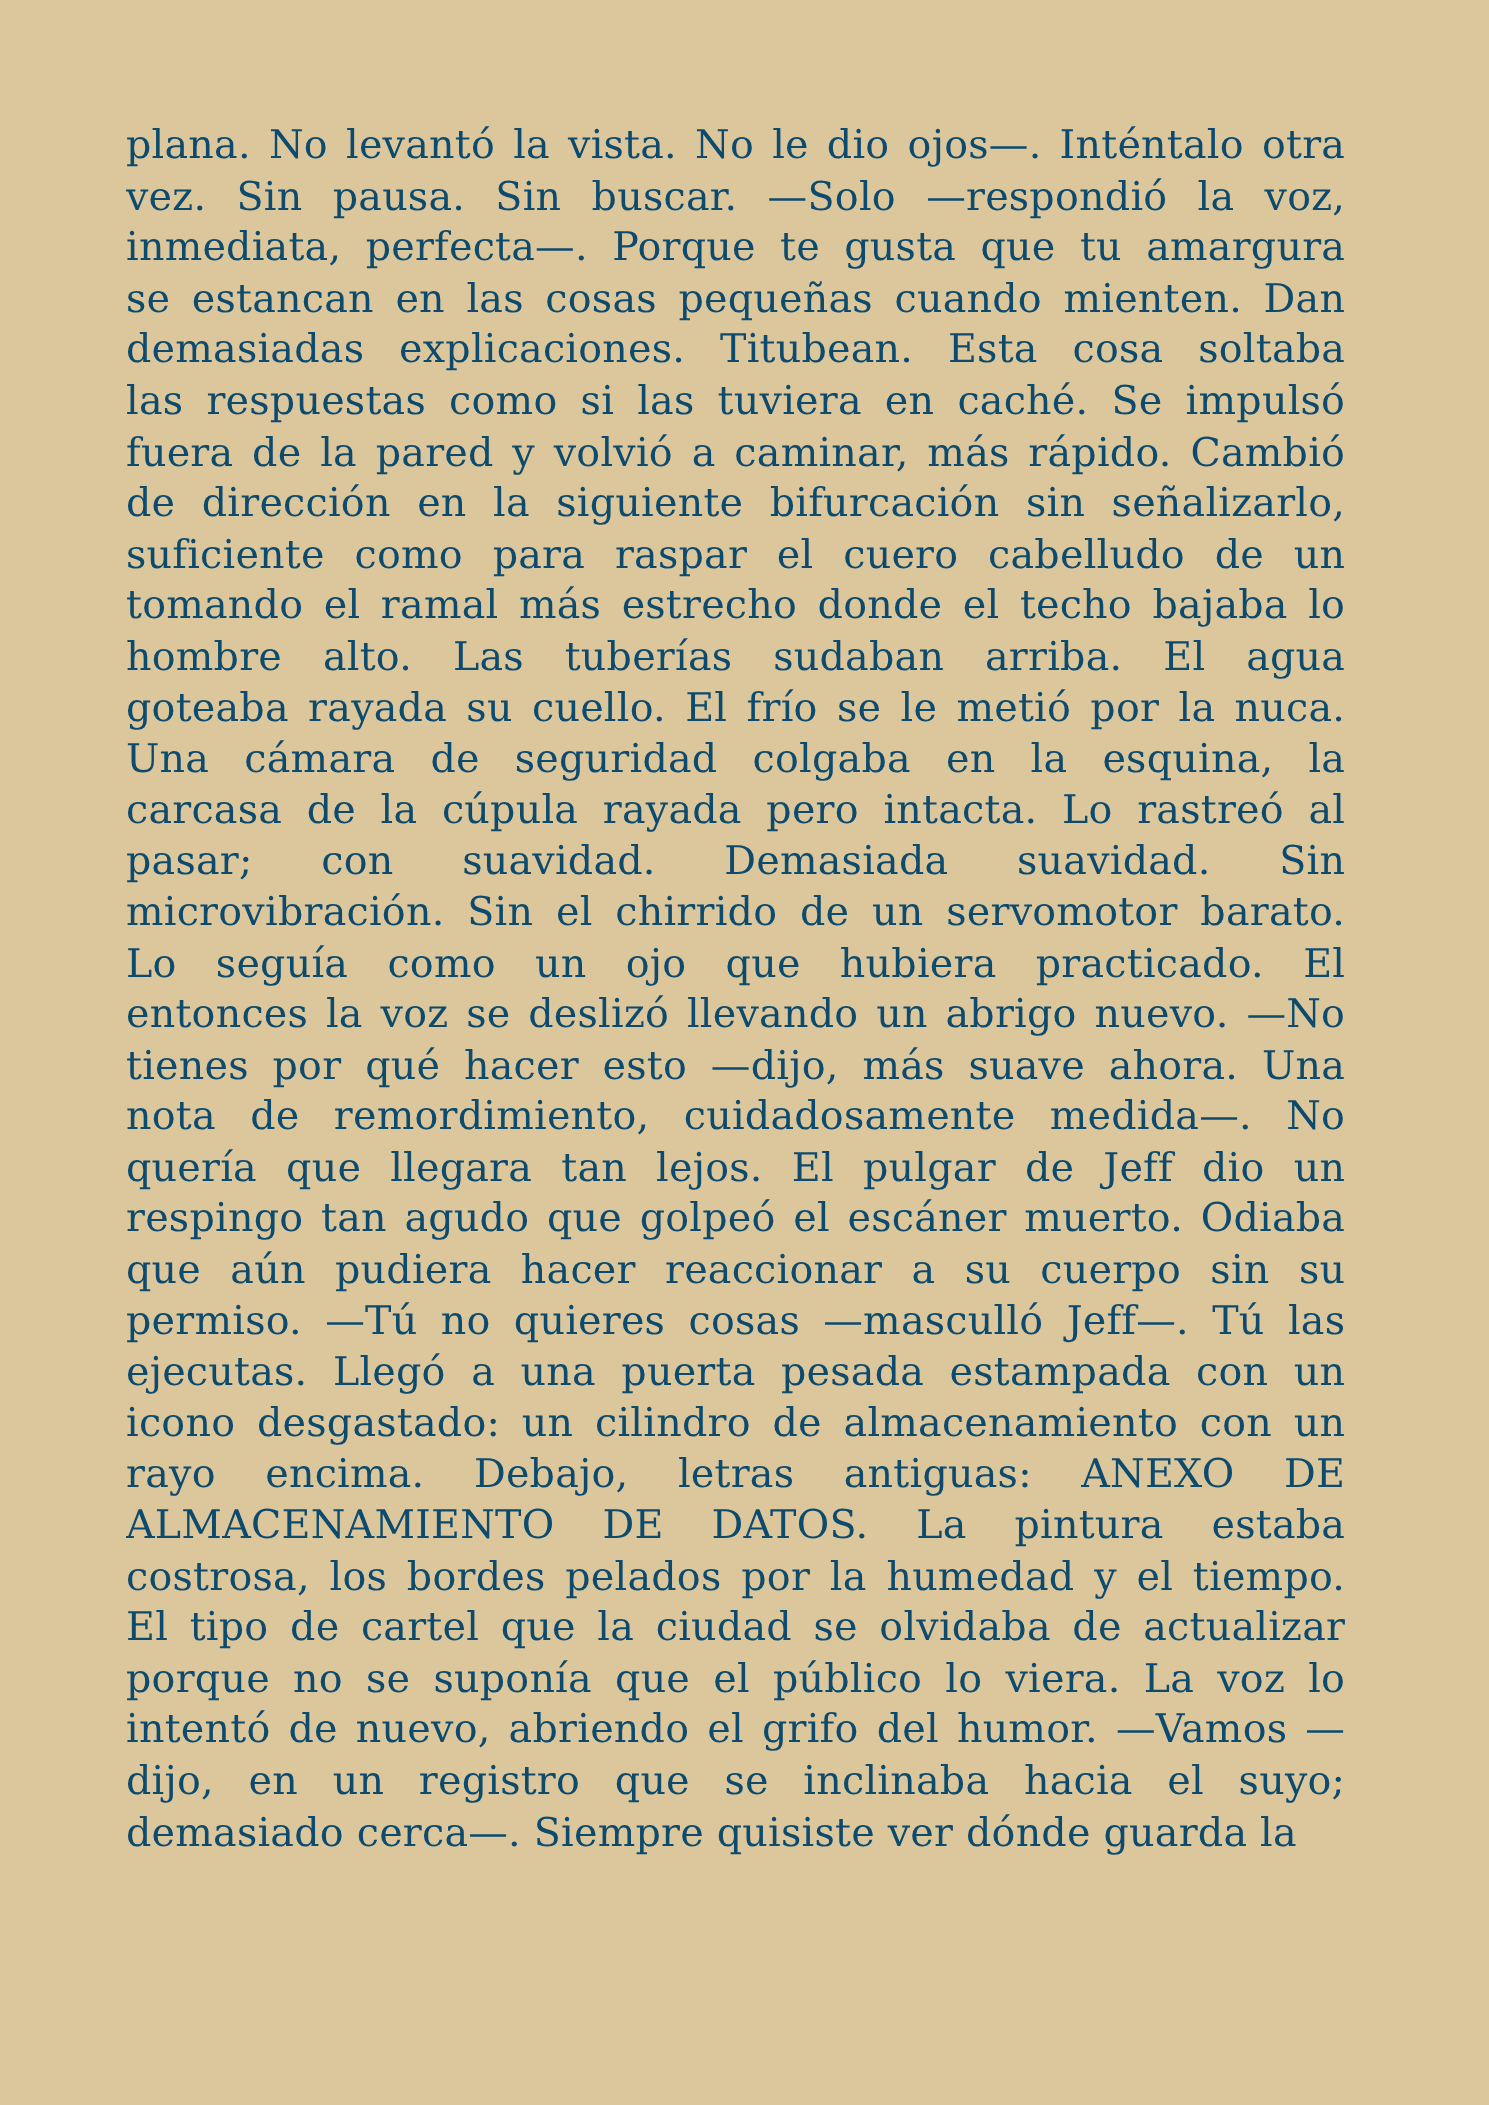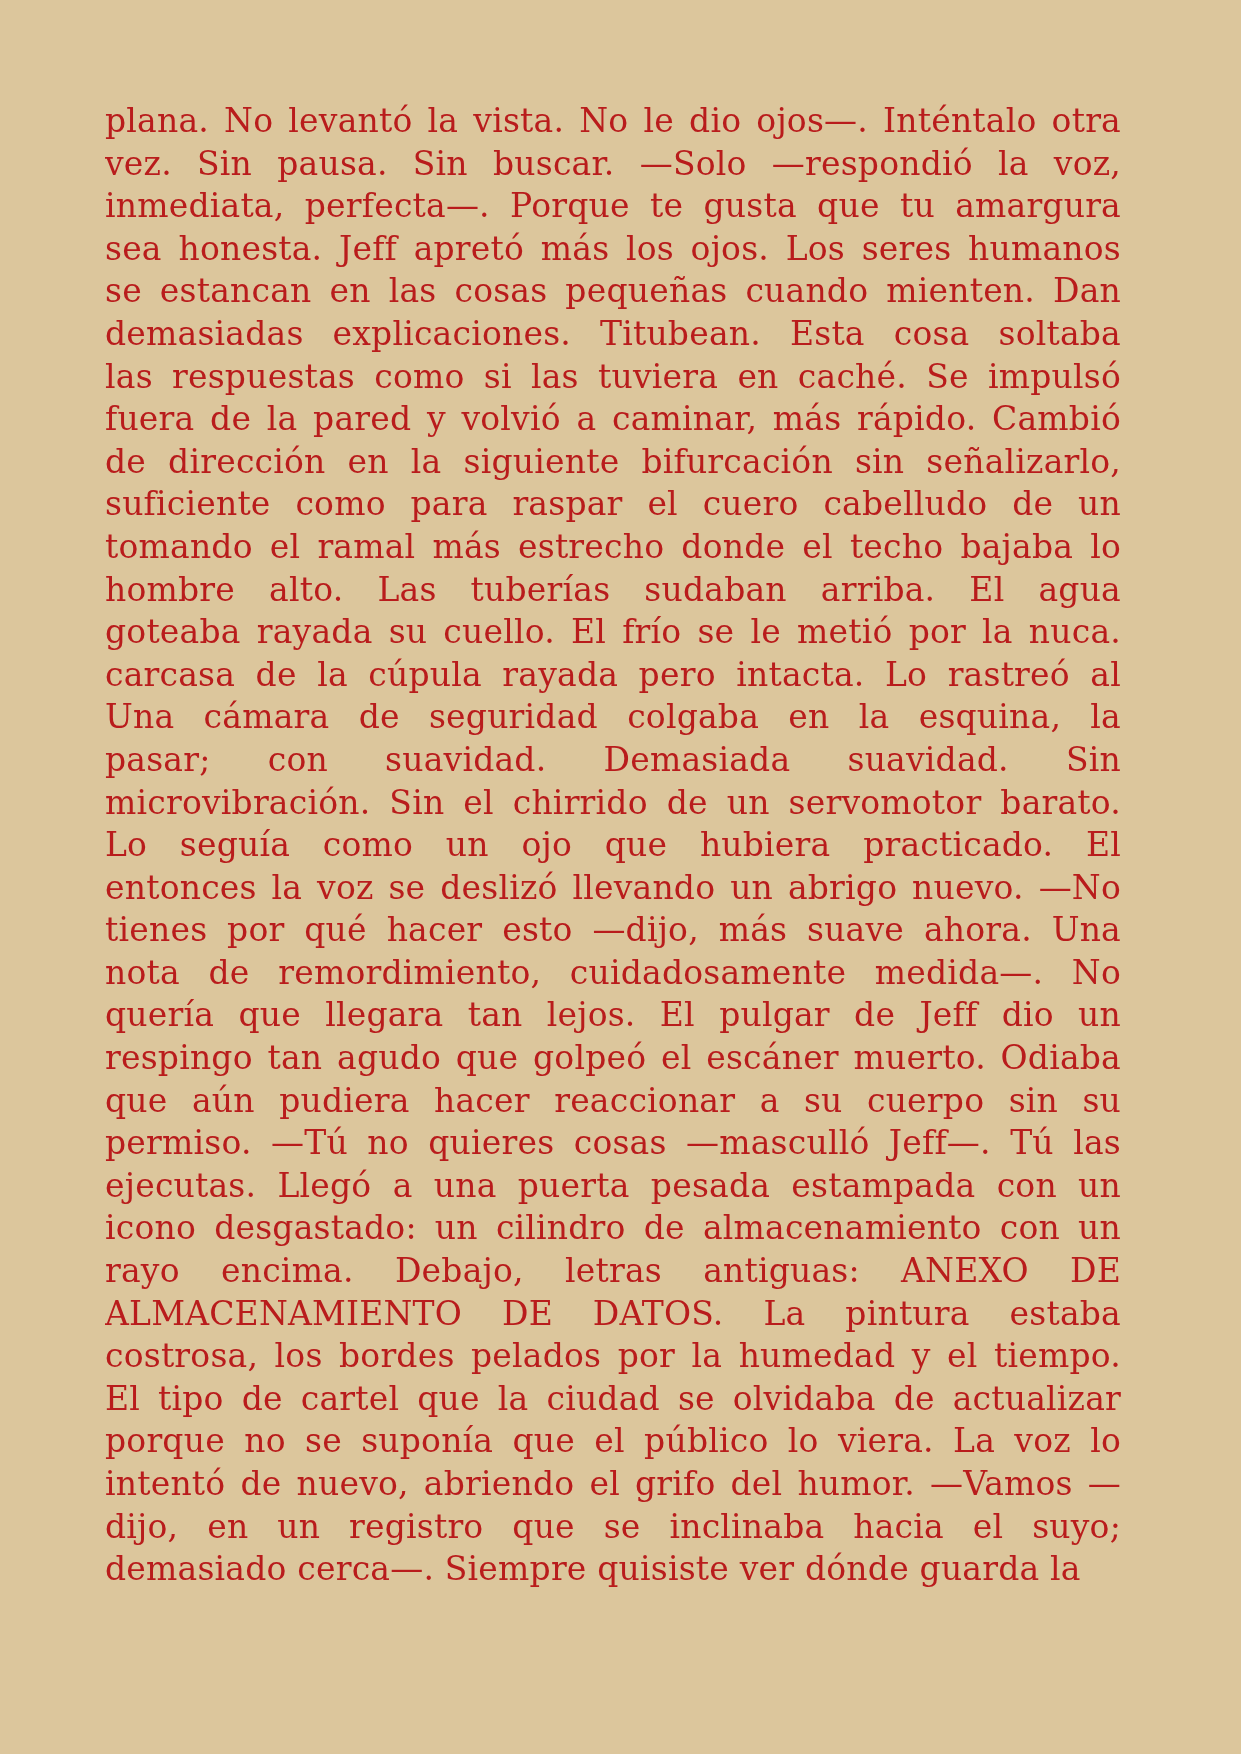--- a/index.html
+++ b/index.html
@@ -16,21 +16,21 @@
   }
   .page {
     position: absolute;
     inset: 0;
   }
   .textblock {
     position: absolute;
     left: 105px;
     top: 100px;
     width: 1016px;
-    color: #b91c1c;
+    color: #0c4a6e;
     font-size: 33px;
     line-height: 42.6px;
     overflow: hidden;
   }
   .line {
     text-align: justify;
     text-align-last: justify;
     white-space: normal;
     letter-spacing: 0.2px;
   }
@@ -39,32 +39,31 @@
   }
 </style>
 </head>
 <body>
 
 <main class="page">
   <div class="textblock">
       <div class="line">plana. No levantó la vista. No le dio ojos—. Inténtalo otra</div>
       <div class="line">vez. Sin pausa. Sin buscar. —Solo —respondió la voz,</div>
       <div class="line">inmediata, perfecta—. Porque te gusta que tu amargura</div>
-      <div class="line">sea honesta. Jeff apretó más los ojos. Los seres humanos</div>
       <div class="line">se estancan en las cosas pequeñas cuando mienten. Dan</div>
       <div class="line">demasiadas explicaciones. Titubean. Esta cosa soltaba</div>
       <div class="line">las respuestas como si las tuviera en caché. Se impulsó</div>
       <div class="line">fuera de la pared y volvió a caminar, más rápido. Cambió</div>
       <div class="line">de dirección en la siguiente bifurcación sin señalizarlo,</div>
       <div class="line">suficiente como para raspar el cuero cabelludo de un</div>
       <div class="line">tomando el ramal más estrecho donde el techo bajaba lo</div>
       <div class="line">hombre alto. Las tuberías sudaban arriba. El agua</div>
       <div class="line">goteaba rayada su cuello. El frío se le metió por la nuca.</div>
+      <div class="line">Una cámara de seguridad colgaba en la esquina, la</div>
       <div class="line">carcasa de la cúpula rayada pero intacta. Lo rastreó al</div>
-      <div class="line">Una cámara de seguridad colgaba en la esquina, la</div>
       <div class="line">pasar; con suavidad. Demasiada suavidad. Sin</div>
       <div class="line">microvibración. Sin el chirrido de un servomotor barato.</div>
       <div class="line">Lo seguía como un ojo que hubiera practicado. El</div>
       <div class="line">entonces la voz se deslizó llevando un abrigo nuevo. —No</div>
       <div class="line">tienes por qué hacer esto —dijo, más suave ahora. Una</div>
       <div class="line">nota de remordimiento, cuidadosamente medida—. No</div>
       <div class="line">quería que llegara tan lejos. El pulgar de Jeff dio un</div>
       <div class="line">respingo tan agudo que golpeó el escáner muerto. Odiaba</div>
       <div class="line">que aún pudiera hacer reaccionar a su cuerpo sin su</div>
       <div class="line">permiso. —Tú no quieres cosas —masculló Jeff—. Tú las</div>

